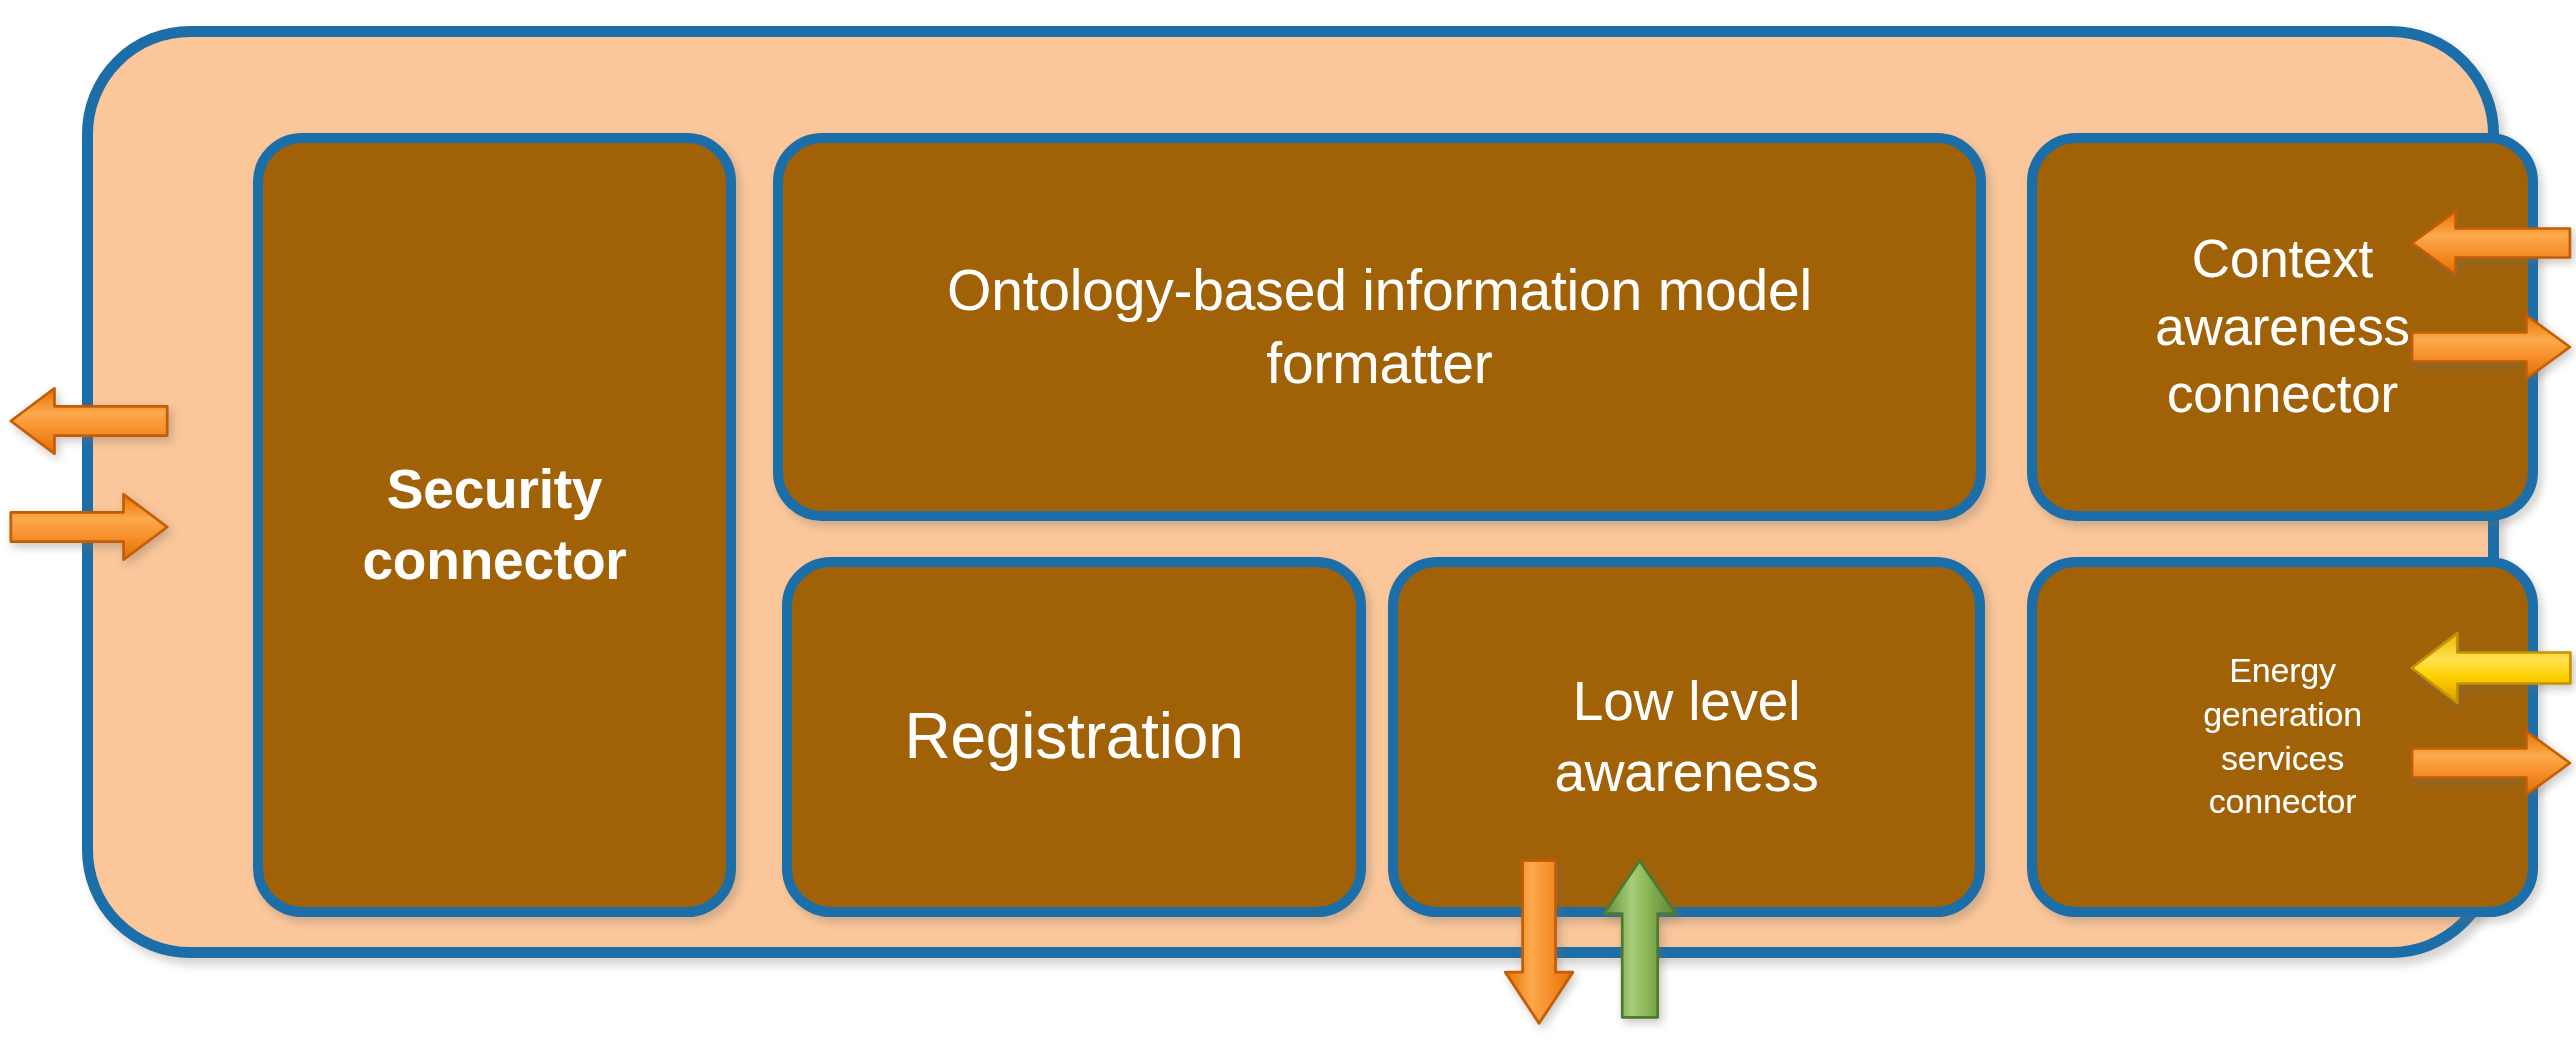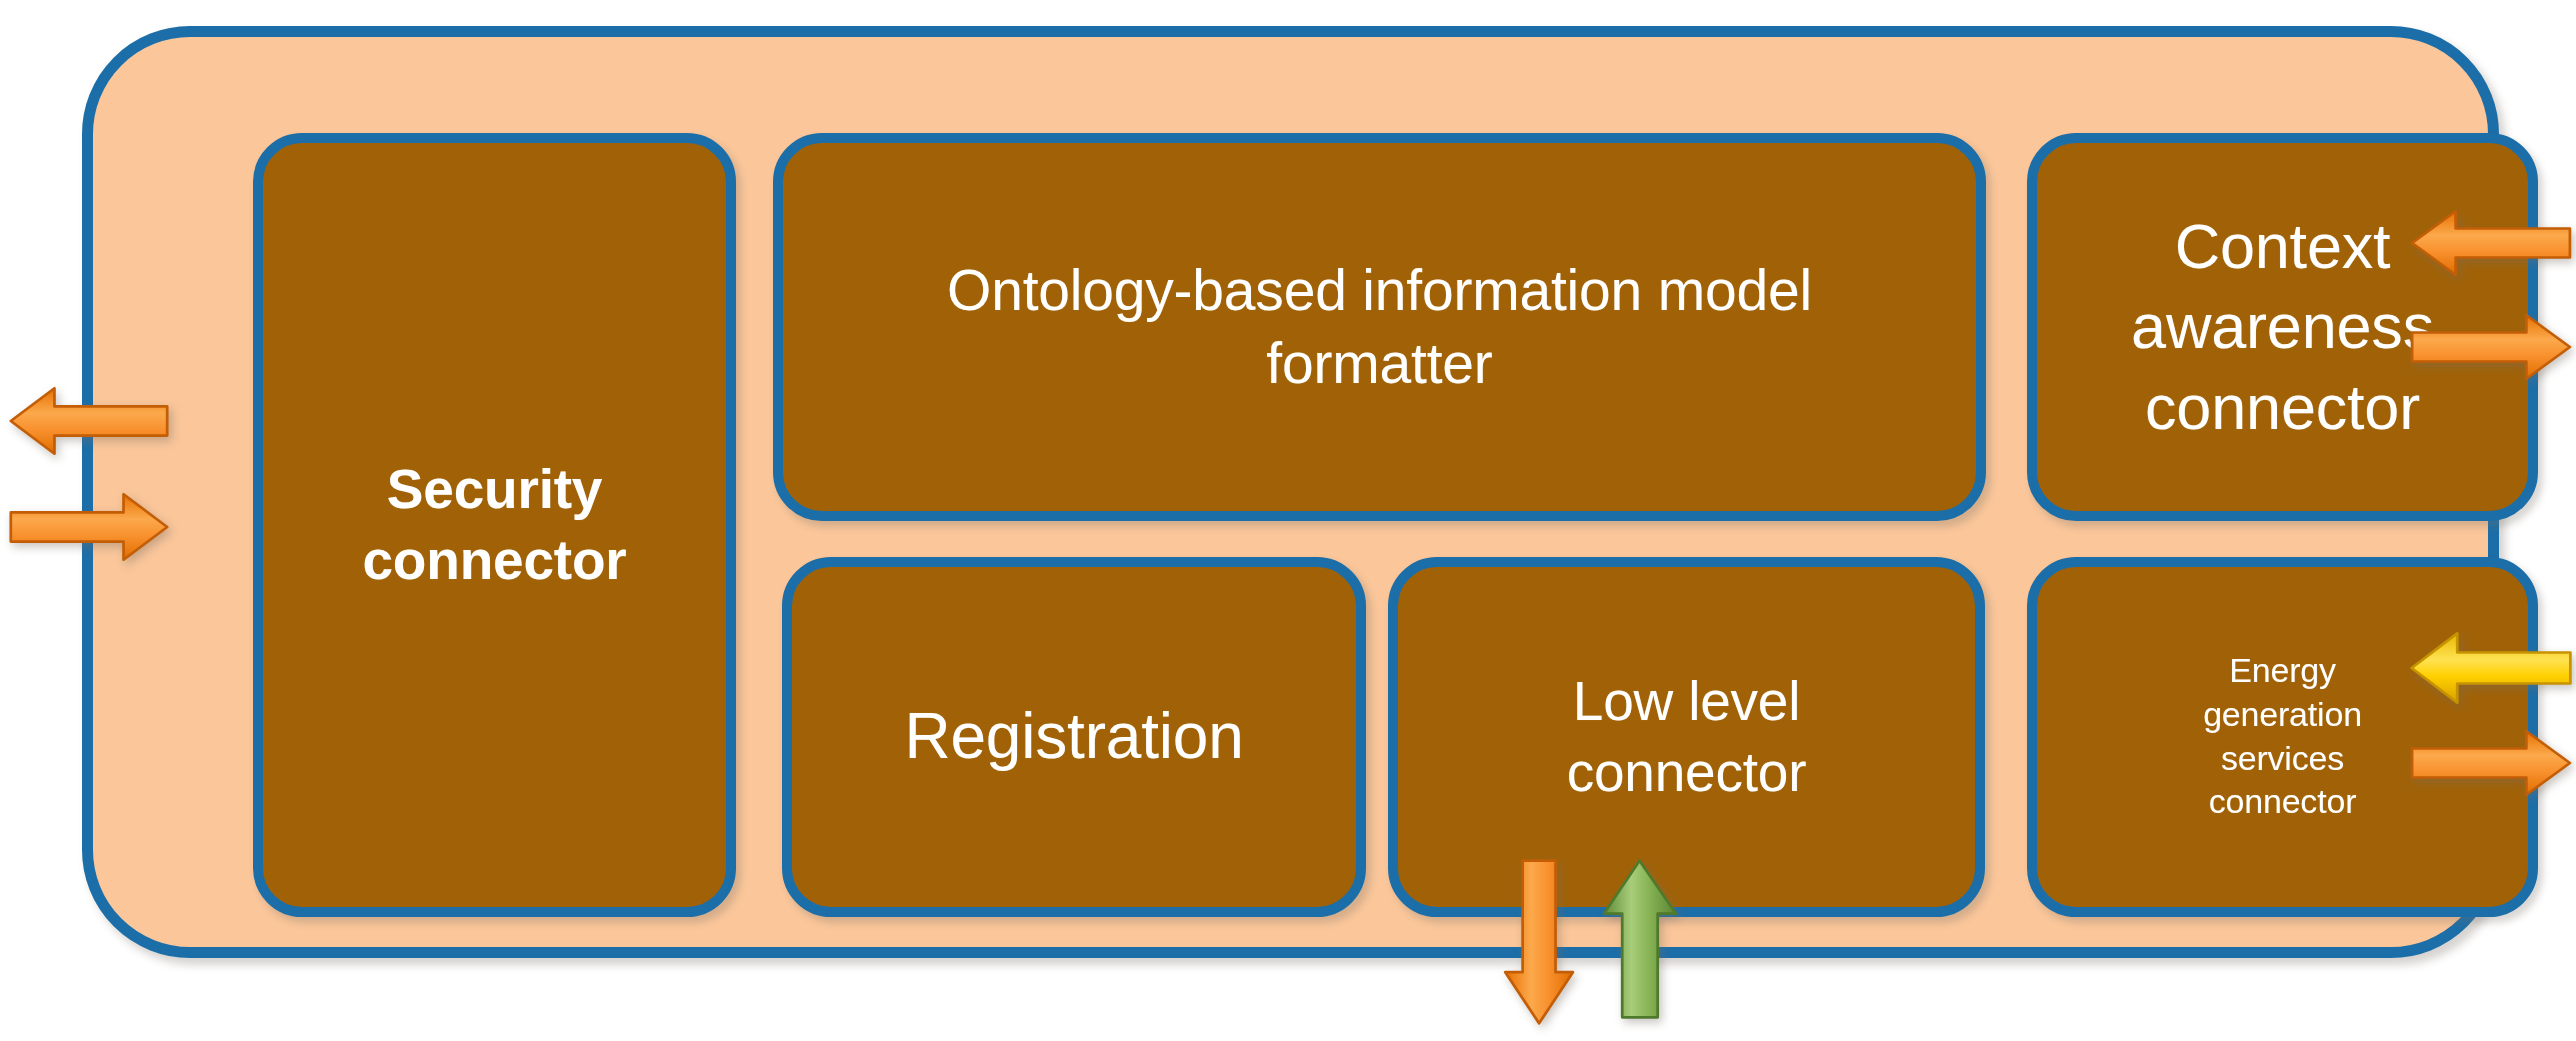--- a/index.html
+++ b/index.html
@@ -58,21 +58,21 @@
   
   #mod-security            { left: 160px;  top: 96px; width: 483px;  height: 784px; }
   #mod-ontology            { left: 680px;  top: 96px; width: 1213px; height: 388px; }
   #mod-context             { left: 1934px; top: 96px; width: 511px;  height: 388px; }
   #mod-registration        { left: 689px;  top: 520px; width: 584px;  height: 360px; }
   #mod-lowlevel            { left: 1295px; top: 520px; width: 597px;  height: 360px; }
   #mod-energy              { left: 1934px; top: 520px; width: 511px;  height: 360px; }
 
   #mod-security .label     { font-size: 55px; font-weight: bold; }
   #mod-ontology .label     { font-size: 57px; }
-  #mod-context .label      { font-size: 63px; }
+  #mod-context .label      { font-size: 53px; }
   #mod-registration .label { font-size: 64px; }
   #mod-lowlevel .label     { font-size: 55px; }
   #mod-energy .label       { font-size: 34px; }
 
   
   .arrow {
     position: absolute;
     filter: drop-shadow(3.6px 4.6px 4.6px rgba(120,110,100,0.40));
   }
 
@@ -111,21 +111,21 @@
 awareness
 connector</span>
     </div>
 
     <div class="module" id="mod-registration">
       <span class="label">Registration</span>
     </div>
 
     <div class="module" id="mod-lowlevel">
       <span class="label">Low level
-connector</span>
+awareness</span>
     </div>
 
     <div class="module" id="mod-energy">
       <span class="label">Energy
 generation
 services
 connector</span>
     </div>
 
   </div>

